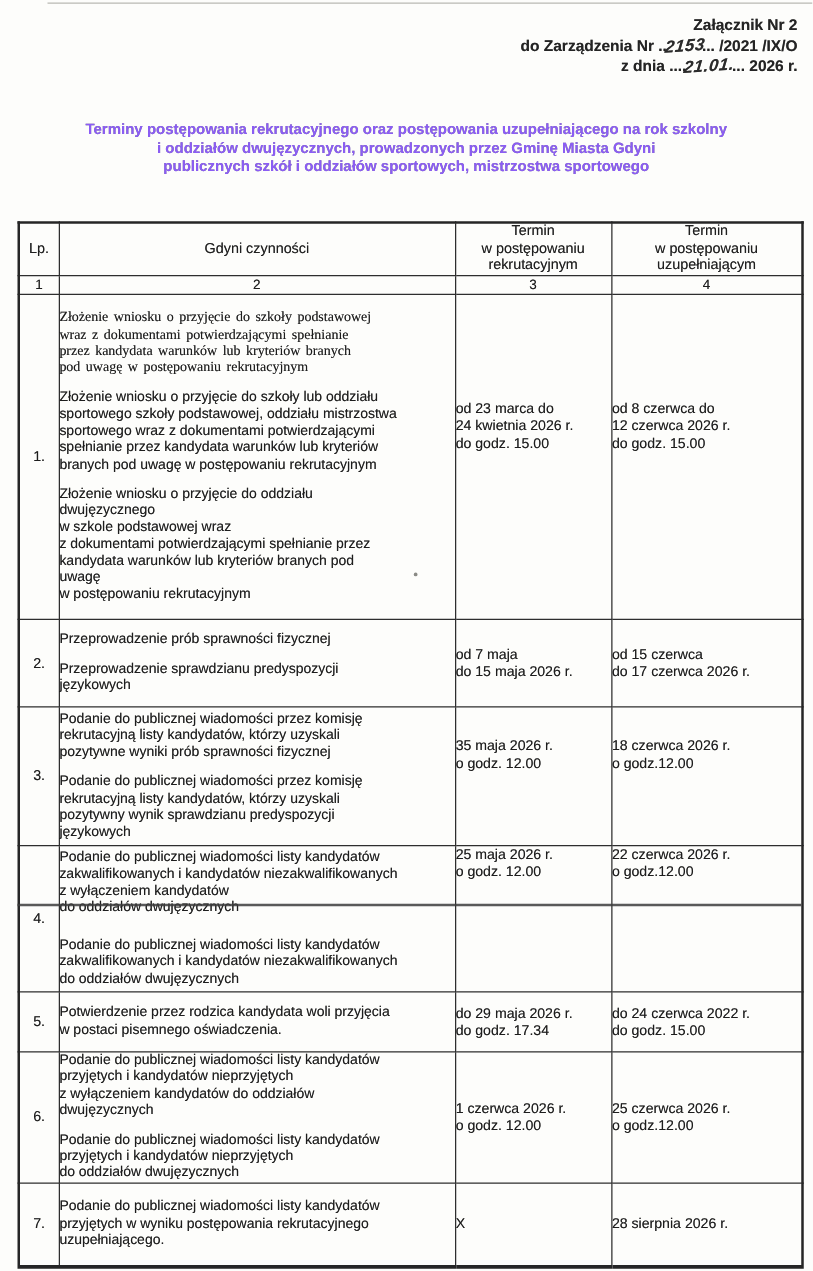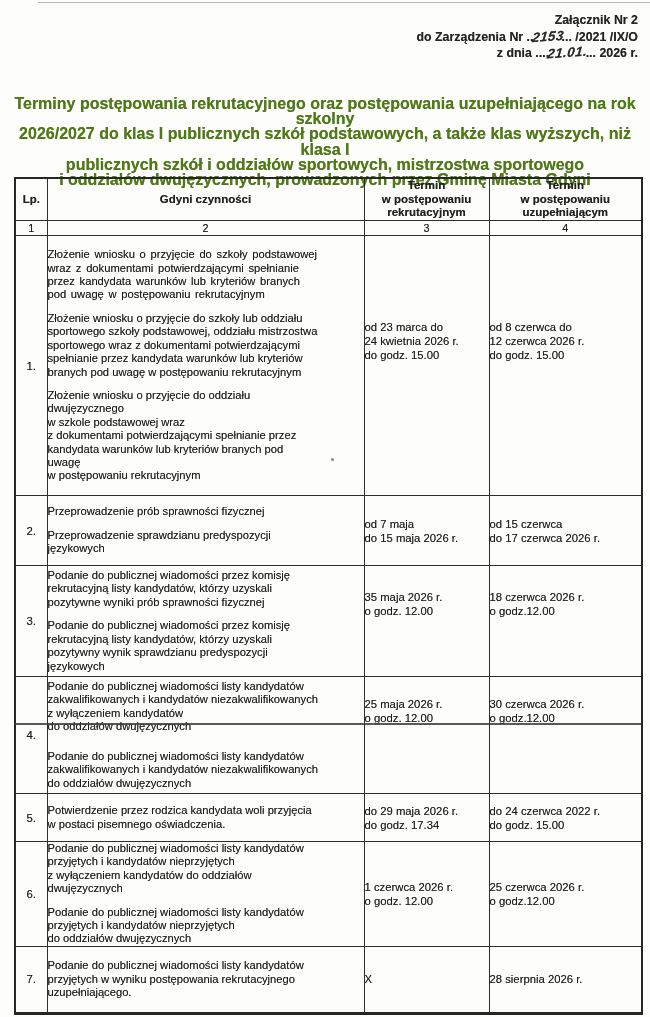--- a/index.html
+++ b/index.html
@@ -31,71 +31,71 @@
     font-size:13.5px;
     transform:rotate(-4deg) skewX(-10deg);
     letter-spacing:.5px;
     margin:0 -2px;
     color:#2b2b2b;
   }
 
   .doc-title{
     position:absolute;top:96px;left:10px;width:630px;
     text-align:center;
-    font-size:16px;font-weight:bold;line-height:15.2px;
-    color:#4d7c0f;
+    font-size:12px;font-weight:bold;line-height:15.2px;
+    color:#8b5cf6;
   }
 
   table.schedule{
     position:absolute;top:177px;left:14px;
     width:627px;
     border-collapse:collapse;
     table-layout:fixed;
   }
   table.schedule td,table.schedule th{
     border:1.5px solid #2e2e2e;
     padding:0;
     vertical-align:middle;
   }
   table.schedule{border:2px solid #262626;}
   tr.hdr th{
     height:41px;
-    font-size:11.5px;font-weight:bold;line-height:13.5px;
+    font-size:11.5px;font-weight:normal;line-height:13.5px;
     text-align:center;white-space:pre-line;color:#202020;
   }
   tr.nums td{
     height:14px;
     font-size:10.8px;line-height:12px;text-align:center;
   }
   td.lp{
     text-align:center;vertical-align:top;
     padding-top:8px;font-size:11.4px;
   }
   td.act{
     vertical-align:top;
     padding:3px 4px 2px 9px;
     font-size:11.2px;line-height:13.4px;
   }
   td.act p{
     margin:0 0 10px 0;
     white-space:pre-line;
   }
   td.act p:last-child{margin-bottom:0;}
-  td.act p.justify{word-spacing:1.6px;}
+  td.act p.justify{word-spacing:1.6px;font-family:Liberation Serif, serif;}
   tr.r4 td.act p:first-child{margin-bottom:16px;}
   td.dt{
     font-size:11.3px;line-height:14px;
     white-space:pre-line;
   }
   tr.r1{height:260px;} tr.r2{height:70px;} tr.r3{height:111px;}
   tr.r4{height:117px;} tr.r5{height:48px;} tr.r6{height:103px;}
   tr.r7{height:67px;}
   tr.r1 td.dt{vertical-align:top;padding-top:84px;}
   tr.r3 td.dt{vertical-align:top;padding-top:24px;}
-  tr.r4 td.dt{vertical-align:top;padding-top:20px;}
+  tr.r4 td.dt{vertical-align:top;}
   tr.r7 td{border-bottom:3px solid #262626;}
 
   
   .artifact-line{
     position:absolute;top:723px;left:14px;width:627px;height:1.5px;
     background:#3c3c3c;opacity:.85;text-shadow:none;
   }
 </style>
 </head>
 <body>
@@ -105,23 +105,22 @@
   <div class="speck" style="top:458px;left:331px;"></div>
 
   <div class="corner-header">
     <div>Załącznik Nr 2</div>
     <div><span>do Zarządzenia Nr ..</span><span class="hand">2153</span><span>... /2021 /IX/O</span></div>
     <div><span>z dnia ....</span><span class="hand">21.01.</span><span>... 2026 r.</span></div>
   </div>
 
   <div class="doc-title">
     <div>Terminy postępowania rekrutacyjnego oraz postępowania uzupełniającego na rok szkolny</div>
-    <div>2026/2027 do klas I publicznych szkół podstawowych, a także klas wyższych, niż klasa I</div>
+    <div>i oddziałów dwujęzycznych, prowadzonych przez Gminę Miasta Gdyni</div>
     <div>publicznych szkół i oddziałów sportowych, mistrzostwa sportowego</div>
-    <div>i oddziałów dwujęzycznych, prowadzonych przez Gminę Miasta Gdyni</div>
   </div>
 
   <table class="schedule">
     <colgroup>
       <col style="width:32px">
         <col style="width:317px">
         <col style="width:125px">
         <col style="width:153px">
     </colgroup>
     <thead>
@@ -204,21 +203,21 @@
           <p>Podanie do publicznej wiadomości listy kandydatów
 zakwalifikowanych i kandydatów niezakwalifikowanych
  z wyłączeniem kandydatów
 do oddziałów dwujęzycznych</p>
           <p>Podanie do publicznej wiadomości listy kandydatów
 zakwalifikowanych i kandydatów niezakwalifikowanych
 do oddziałów dwujęzycznych</p>
         </td>
         <td class="dt">25 maja 2026 r.
 o godz. 12.00</td>
-        <td class="dt">30 czerwca 2026 r.
+        <td class="dt">22 czerwca 2026 r.
 o godz.12.00</td>
       </tr>
       <tr class="r5">
         <td class="lp">5.</td>
         <td class="act">
           <p>Potwierdzenie przez rodzica kandydata woli przyjęcia
 w postaci pisemnego oświadczenia.</p>
         </td>
         <td class="dt">do 29 maja 2026 r.
 do godz. 17.34</td>

